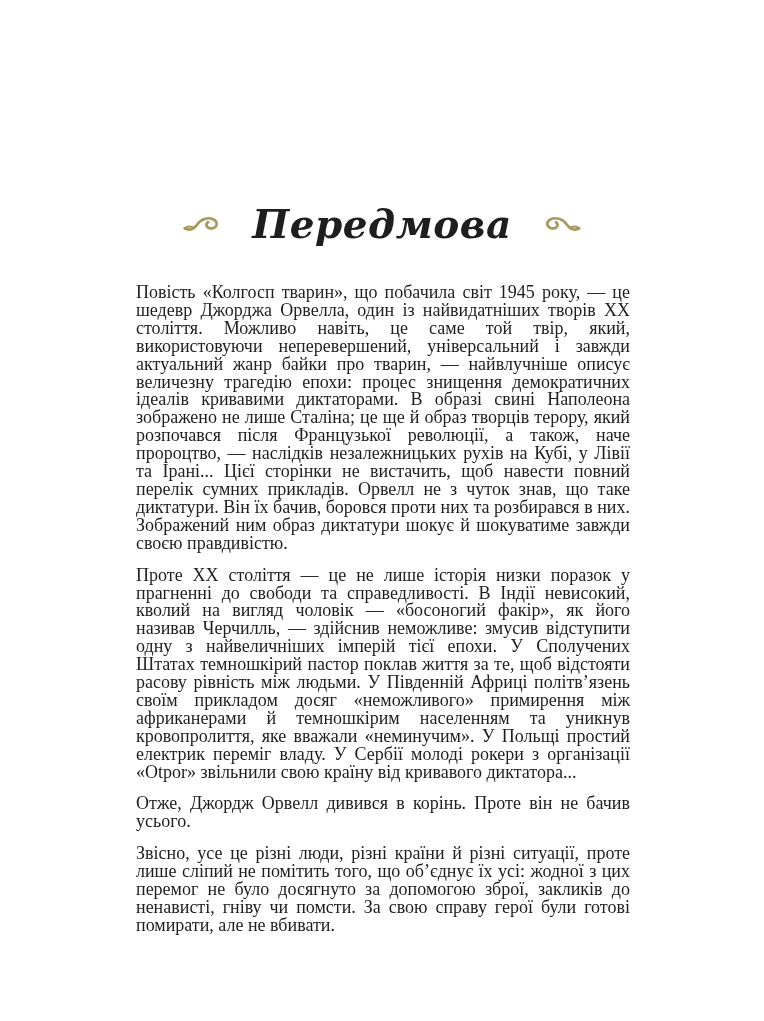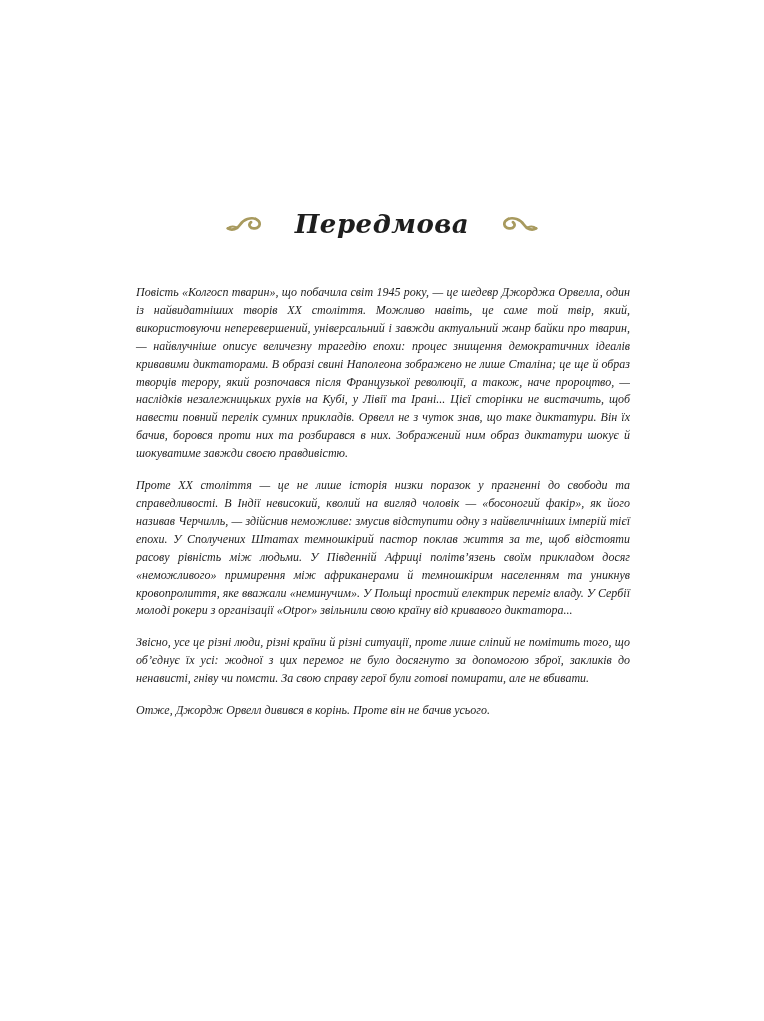--- a/index.html
+++ b/index.html
@@ -29,43 +29,42 @@
     display: flex;
     align-items: center;
     justify-content: center;
     gap: 15px;
   }
   .chapter-title {
     margin: 16px;
     font-family: "DejaVu Serif", "Liberation Serif", serif;
     font-style: italic;
     font-weight: 700;
-    font-size: 26px;
+    font-size: 39px;
     letter-spacing: 0.5px;
     color: var(--text);
     white-space: nowrap;
   }
   .flourish {
     display: inline-flex;
     align-items: center;
     color: var(--accent);
     flex: 0 0 auto;
   }
   .flourish svg { display: block; }
   .flourish.mirrored svg { transform: scaleX(-1); }
   .body-text {
     margin: 39px 134px 0 136px;
   }
   .body-text p {
     margin: 0 0 14px 0;
-    font-size: 12px;
+    font-size: 18px;
     line-height: 17.9px;
     text-align: justify;
     color: var(--text);
-    font-style: italic;
   }
 </style>
 </head>
 <body>
 
 <div class="page">
 
   <div class="heading">
     <span class="flourish">
       <svg width="38" height="22" viewBox="0 0 44 24" aria-hidden="true">
@@ -78,17 +77,17 @@
       <svg width="38" height="22" viewBox="0 0 44 24" aria-hidden="true">
         <path d="M2 17 C7 20 13 18 16.5 12.5 C20 7 29 3.5 35 6.5 C41 9.5 40 16 33.5 17 C28 17.8 25 13 29 9.8" fill="none" stroke="currentColor" stroke-width="3.1" stroke-linecap="round"></path>
         <path d="M2 17 C5 14.5 9 14.5 12 16" fill="none" stroke="currentColor" stroke-width="2.2" stroke-linecap="round"></path>
       </svg>
     </span>
   </div>
 
   <div class="body-text">
     <p>Повість «Колгосп тварин», що побачила світ 1945 року, — це шедевр Джорджа Орвелла, один із найвидатніших творів XX століття. Можливо навіть, це саме той твір, який, використовуючи неперевершений, універсальний і завжди актуальний жанр байки про тварин, — найвлучніше описує величезну трагедію епохи: процес знищення демократичних ідеалів кривавими диктаторами. В образі свині Наполеона зображено не лише Сталіна; це ще й образ творців терору, який розпочався після Французької революції, а також, наче пророцтво, — наслідків незалежницьких рухів на Кубі, у Лівії та Ірані... Цієї сторінки не вистачить, щоб навести повний перелік сумних прикладів. Орвелл не з чуток знав, що таке диктатури. Він їх бачив, боровся проти них та розбирався в них. Зображений ним образ диктатури шокує й шокуватиме завжди своєю правдивістю.</p>
     <p>Проте XX століття — це не лише історія низки поразок у прагненні до свободи та справедливості. В Індії невисокий, кволий на вигляд чоловік — «босоногий факір», як його називав Черчилль, — здійснив неможливе: змусив відступити одну з найвеличніших імперій тієї епохи. У Сполучених Штатах темношкірий пастор поклав життя за те, щоб відстояти расову рівність між людьми. У Південній Африці політв’язень своїм прикладом досяг «неможливого» примирення між африканерами й темношкірим населенням та уникнув кровопролиття, яке вважали «неминучим». У Польщі простий електрик переміг владу. У Сербії молоді рокери з організації «Otpor» звільнили свою країну від кривавого диктатора...</p>
+    <p>Отже, Джордж Орвелл дивився в корінь. Проте він не бачив усього.</p>
     <p>Звісно, усе це різні люди, різні країни й різні ситуації, проте лише сліпий не помітить того, що об’єднує їх усі: жодної з цих перемог не було досягнуто за допомогою зброї, закликів до ненависті, гніву чи помсти. За свою справу герої були готові помирати, але не вбивати.</p>
-    <p>Отже, Джордж Орвелл дивився в корінь. Проте він не бачив усього.</p>
   </div>
 
 </div>
 
 </body></html>

